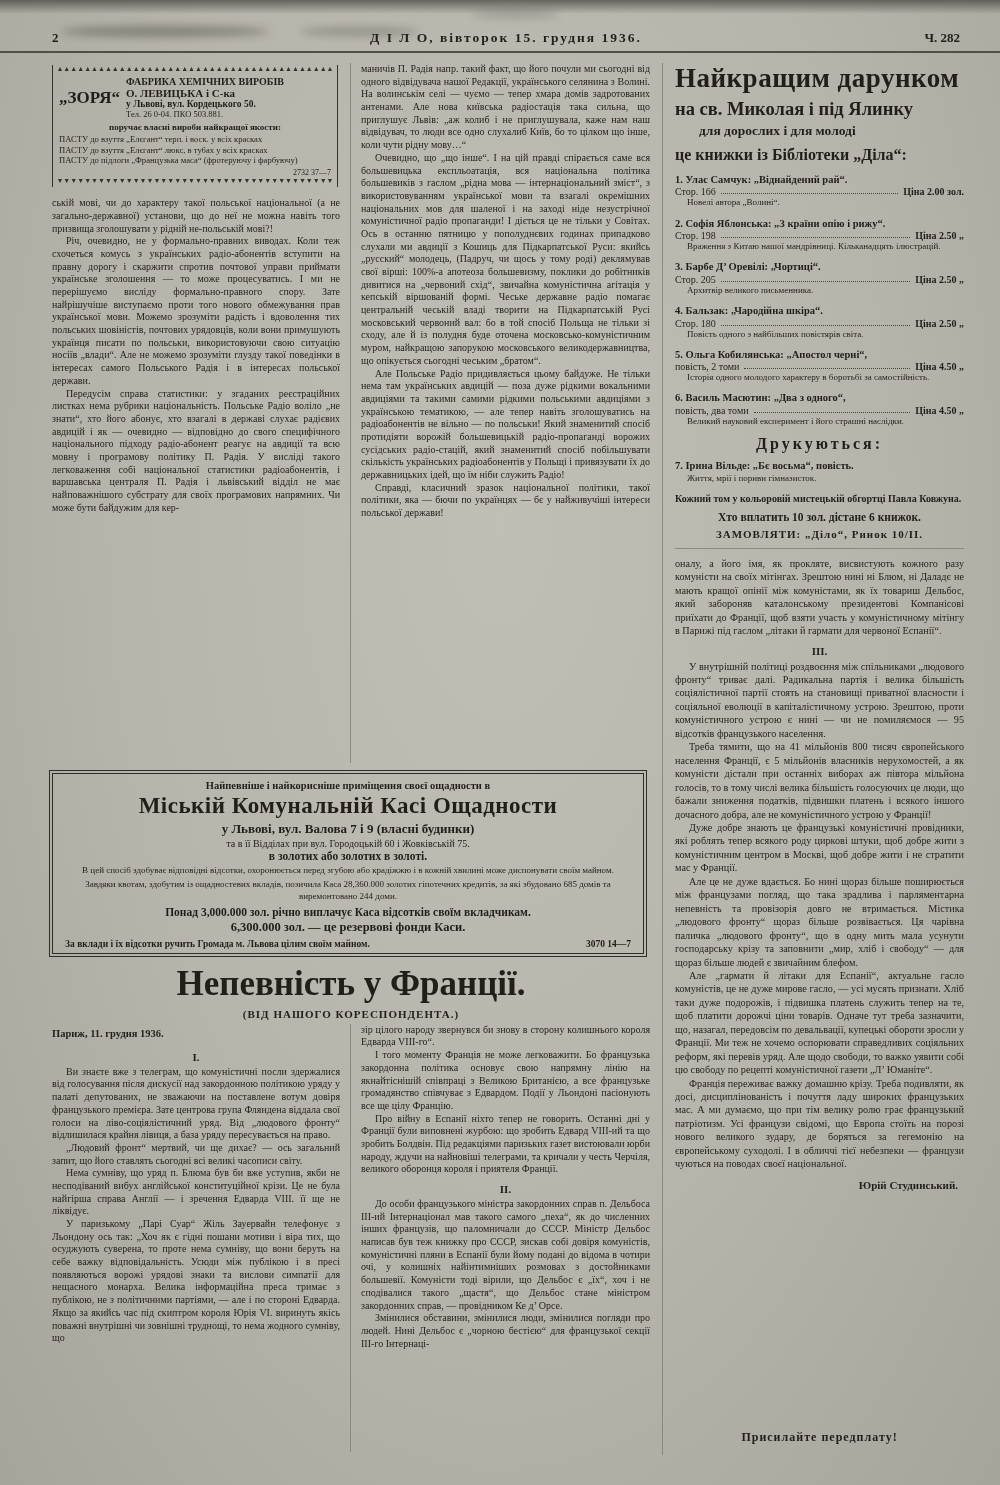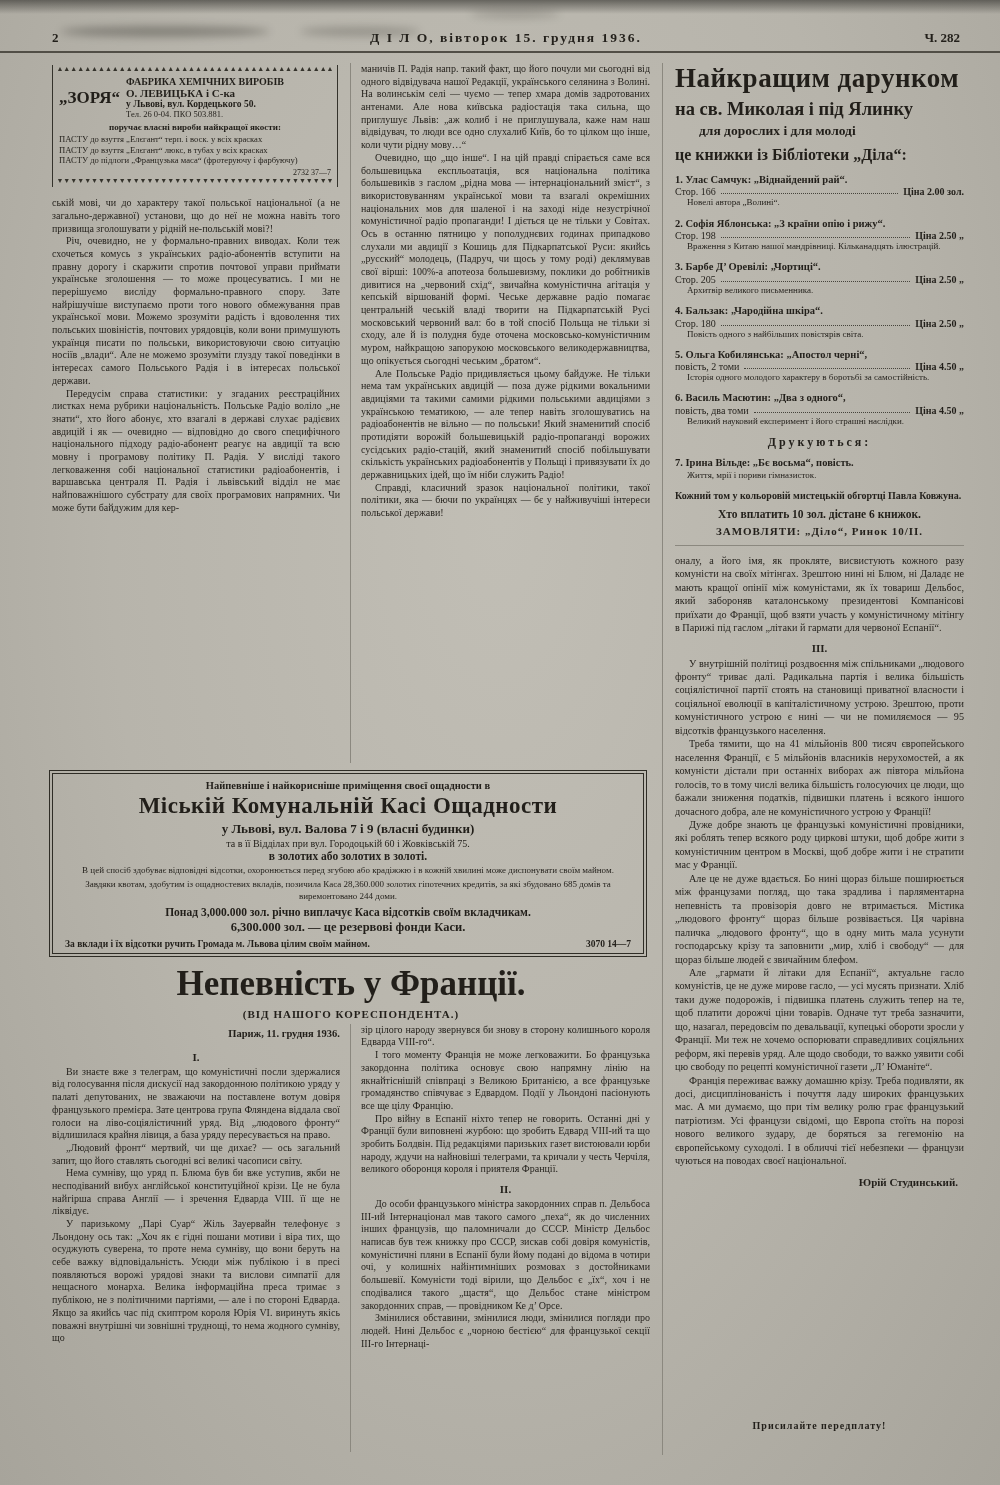--- a/index.html
+++ b/index.html
@@ -59,21 +59,21 @@
   .ba-t2 { font-size:18.5px; font-weight:bold; margin-top:5px; }
   .ba-t3 { font-size:13.5px; font-weight:bold; margin-top:3px; padding-left:24px; }
   .ba-t4 { font-size:16px; font-weight:bold; margin:7px 0 9px; }
   .book { margin-bottom:8px; }
   .book-t { font-size:10.5px; font-weight:bold; line-height:1.28; }
   .book-t .bt { font-weight:bold; }
   .book-m { display:flex; align-items:flex-end; font-size:10px; }
   .book-m .dots { flex:1; border-bottom:1.5px dotted #46443c; margin:0 5px 3px; }
   .book-m .price { white-space:nowrap; font-weight:bold; }
   .book-n { font-size:9px; line-height:1.25; padding-left:12px; }
-  .ba-druk { text-align:center; font-weight:bold; font-size:12px; letter-spacing:3px; margin:8px 0 6px; }
+  .ba-druk { text-align:center; font-weight:bold; font-size:16px; letter-spacing:3px; margin:8px 0 6px; }
   .ba-f1 { font-size:10px; font-weight:bold; margin-top:6px; line-height:1.3; }
   .ba-f2 { font-size:11.5px; font-weight:bold; text-align:center; margin-top:6px; }
   .ba-f3 { font-size:11px; font-weight:bold; text-align:center; letter-spacing:1px; margin-top:5px; }
 
   
   .bank-ad { margin:10px 6px 8px 0; border:1.5px solid #2f2d26; outline:1px solid #2f2d26;
     outline-offset:2px; padding:6px 12px 4px; text-align:center; }
   .bank-pre { font-size:10.5px; font-weight:bold; }
   .bank-title { font-size:23px; font-weight:bold; letter-spacing:.5px; margin-top:2px; }
   .bank-address { font-size:13px; font-weight:bold; margin-top:2px; }
@@ -81,26 +81,26 @@
   .bank-currency { font-size:11.5px; font-weight:bold; margin-top:1px; }
   .bank-p { font-size:9px; line-height:1.25; margin-top:3px; }
   .bank-strong1 { font-size:11.5px; font-weight:bold; margin-top:4px; }
   .bank-strong2 { font-size:12.5px; font-weight:bold; margin-top:2px; }
   .bank-foot { display:flex; justify-content:space-between; font-size:9.5px; margin-top:4px; font-weight:bold; }
 
   
   .france-head { margin-top:10px; text-align:center; }
   .fr-title { font-size:35px; font-weight:bold; font-family:"Liberation Serif",serif; }
   .fr-sub { font-size:11px; font-weight:bold; letter-spacing:1px; margin-top:4px; }
-  .fr-dateline { text-align:right; font-weight:bold; font-size:10.5px; margin:4px 0 12px; }
+  .fr-dateline { text-align:left; font-weight:bold; font-size:10.5px; margin:4px 0 12px; }
   .fr-cont { margin-top:8px; border-top:1px solid #8b887f; padding-top:8px; max-height:790px; overflow:hidden; }
   .fr-cont .para { font-size:10.2px; line-height:1.32; }
   .fr-sig { text-align:right; font-weight:bold; font-size:11px; margin-top:8px; padding-right:6px; }
-  .subscribe { position:absolute; bottom:24px; left:12px; right:0; text-align:center;
-    font-weight:bold; font-size:10px; letter-spacing:1px; }
+  .subscribe { position:absolute; bottom:10px; left:12px; right:0; text-align:center;
+    font-weight:bold; font-size:12px; letter-spacing:1px; }
 </style>
 </head>
 <body>
 
 <div class="page">
   <div class="scan-top"></div>
   <div class="smudge s1"></div>
   <div class="smudge s2"></div>
   <div class="smudge s3"></div>
 

